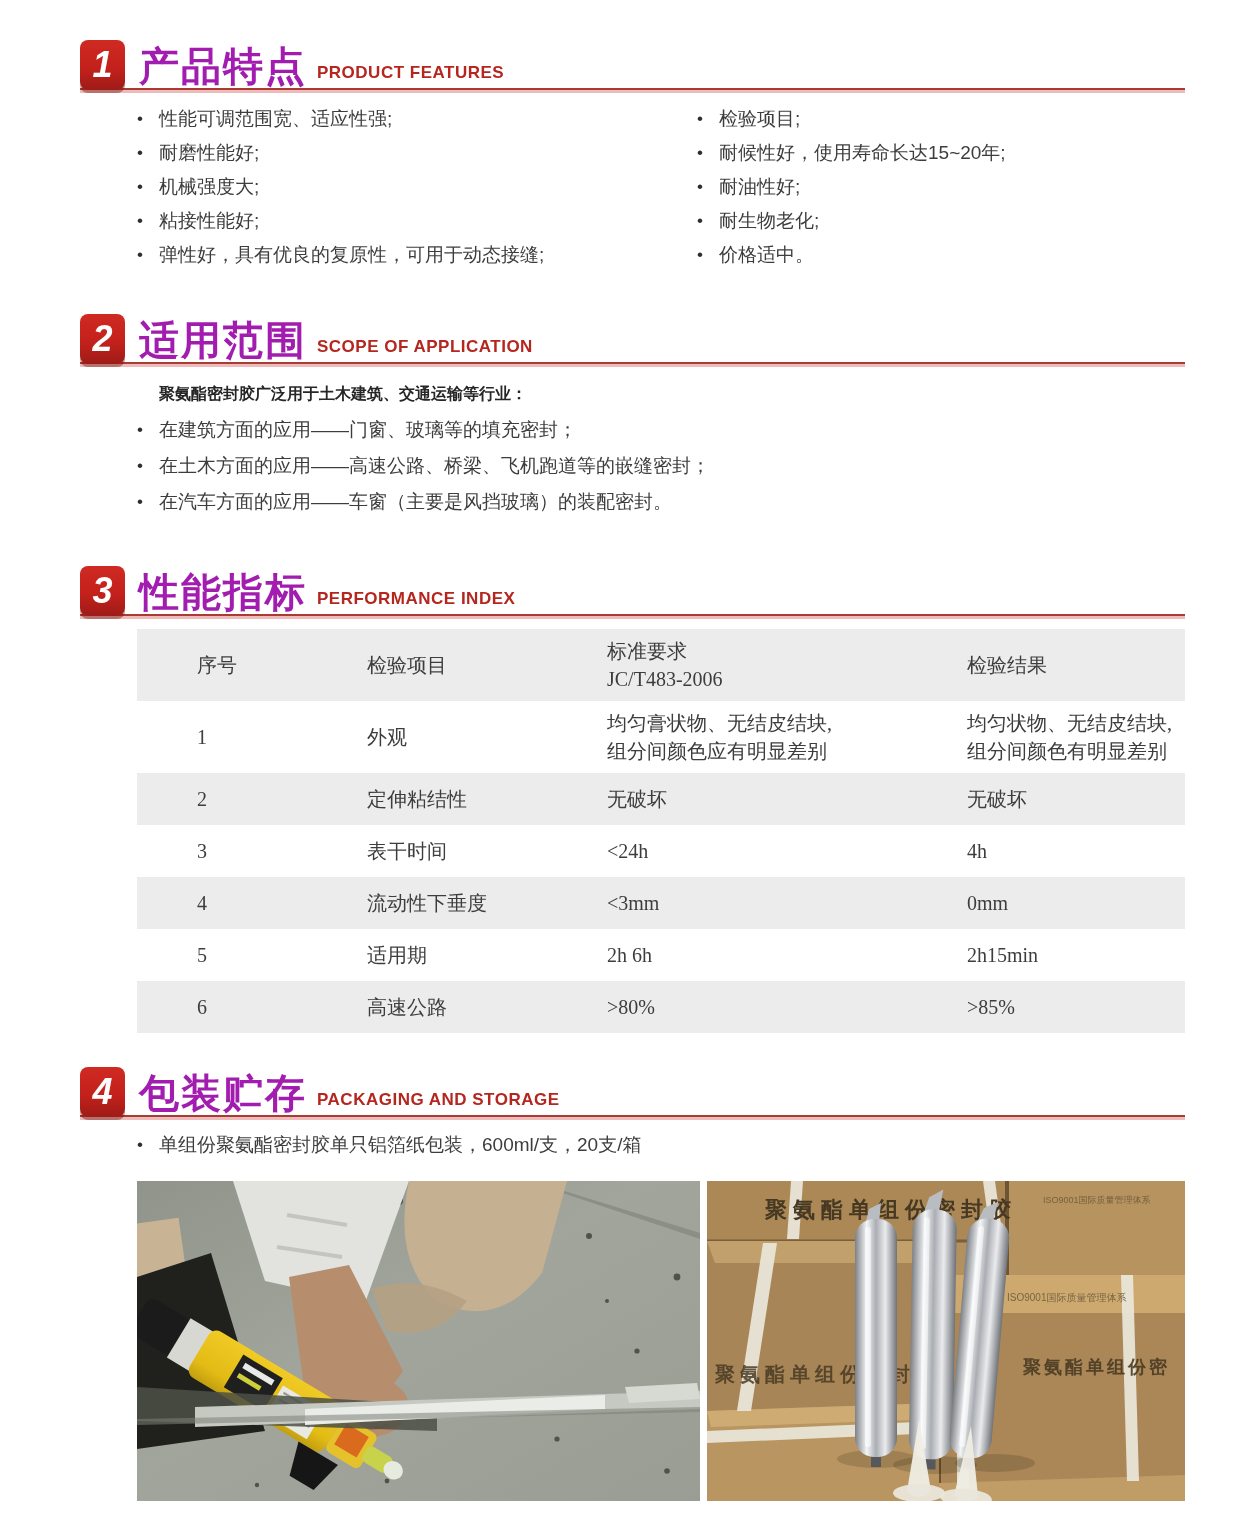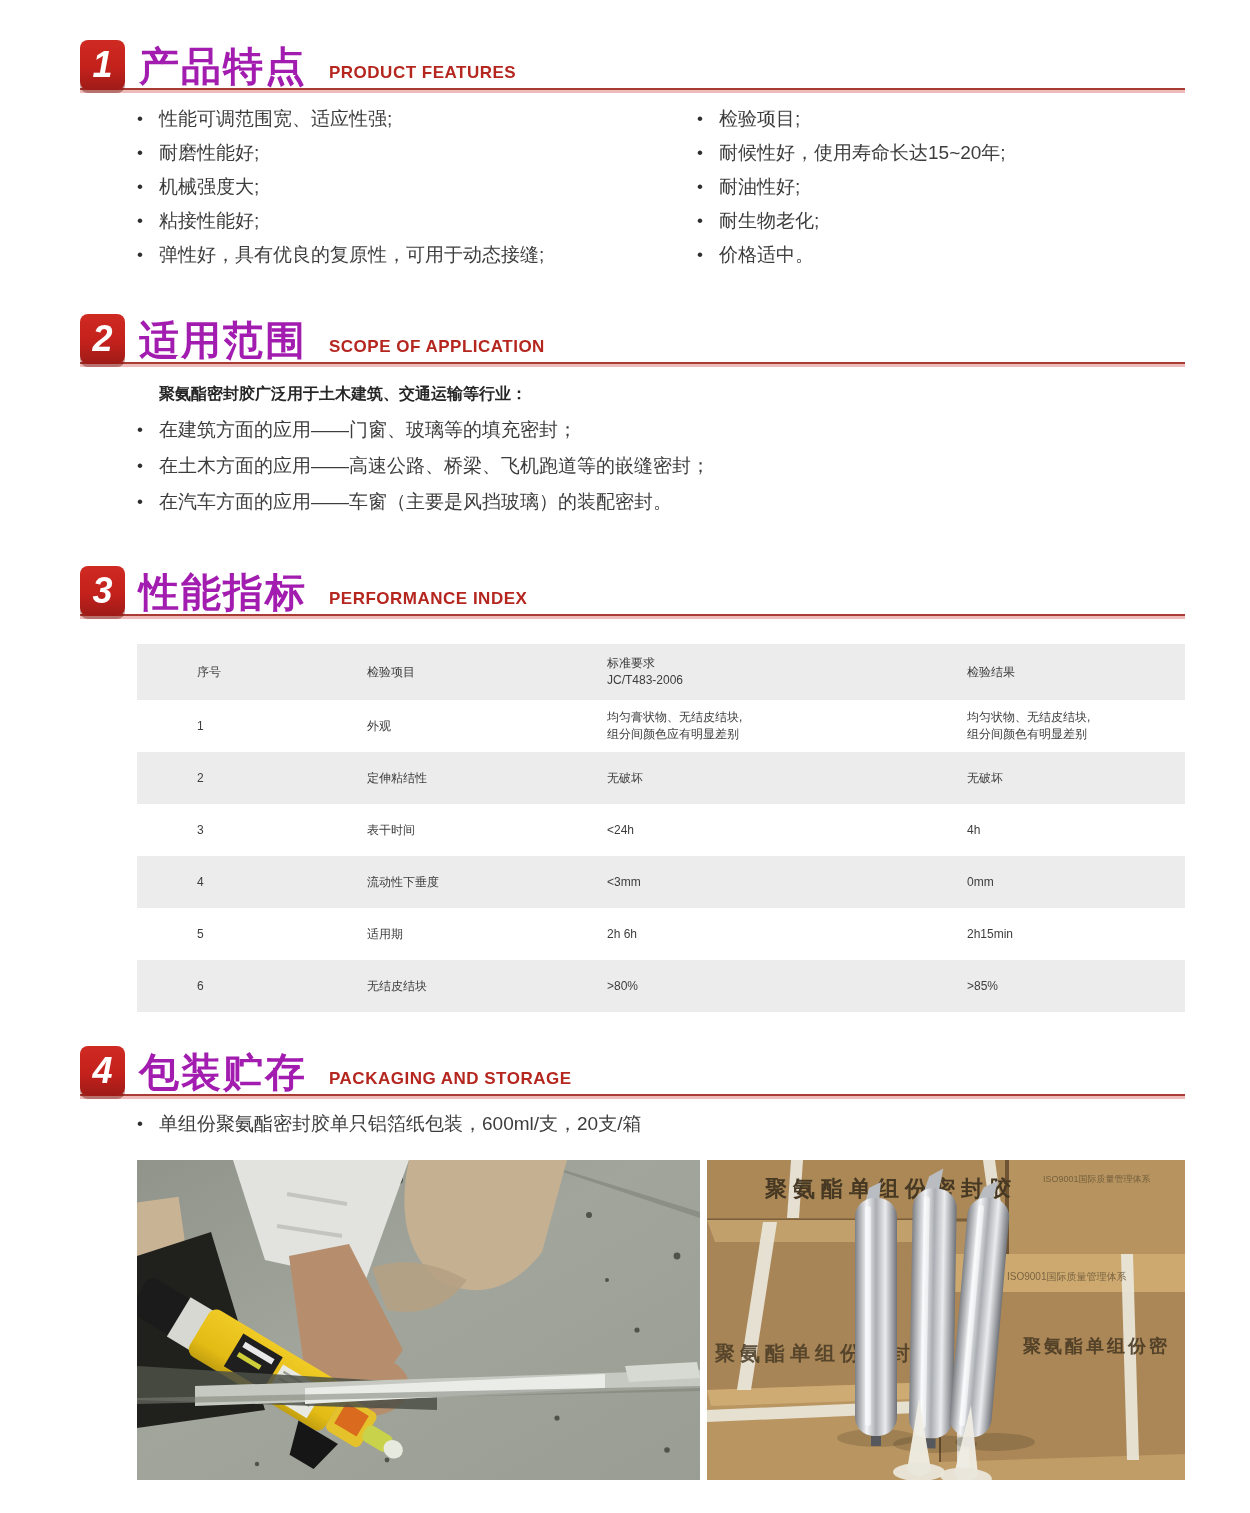--- a/index.html
+++ b/index.html
@@ -25,39 +25,39 @@
     font-size:36px; font-weight:700; font-style:italic;
     margin-bottom:-4px; box-shadow:0 3px 0 rgba(120,20,16,.45);
     flex:0 0 auto;
   }
   .sec-title {
     font-size:40px; font-weight:700; color:#a21caf; line-height:1;
     margin-left:14px; letter-spacing:2px;
   }
   .sec-sub {
     font-size:17px; font-weight:700; color:#b5261f; letter-spacing:.5px;
-    margin-left:22px; padding-bottom:3px;
+    margin-left:10px; padding-bottom:3px;
   }
   .sec-body { margin-left:57px; }
 
   
   .feat-cols { display:flex; margin-top:12px; }
   .col-left { width:560px; }
   .col-right { flex:1; }
   .blist { list-style:none; }
   .blist li { display:flex; line-height:34px; font-size:19px; color:#3d3d3d; }
   .dot { width:22px; color:#2e2e2e; font-size:17px; flex:0 0 auto; }
   .btext { flex:1; }
 
   .scope-intro { font-size:16px; font-weight:700; color:#262626; line-height:36px; margin-top:12px; padding-left:22px; }
   .scope-list li { line-height:36px; }
   .scope-note { font-size:20px; font-weight:700; color:#262626; line-height:36px; padding-left:22px; white-space:pre-line; }
 
   
-  .ptable { margin-top:28px; width:1048px; font-size:12px; }
+  .ptable { margin-top:13px; width:1048px; font-size:20px;font-family:Liberation Serif, serif; }
   .trow { display:grid; grid-template-columns:170px 240px 360px 278px; align-items:center; }
   .trow > div { padding:8px 10px 8px 60px; white-space:pre-line; line-height:1.4; }
   .thead { background:#ececec; min-height:56px; }
   .r1 { min-height:74px; }
   .rg { background:#ececec; min-height:52px; }
   .rw { background:#ffffff; min-height:52px; }
 
   
   .pack-line { margin-top:12px; }
   .pack-line li { line-height:32px; }
@@ -196,21 +196,21 @@
         <div>0mm</div>
       </div>
       <div class="trow rw">
         <div>5</div>
         <div>适用期</div>
         <div>2h 6h</div>
         <div>2h15min</div>
       </div>
       <div class="trow rg">
         <div>6</div>
-        <div>无结皮结块</div>
+        <div>高速公路</div>
         <div>&gt;80%</div>
         <div>&gt;85%</div>
       </div>
     </div>
   </div>
 
   <div class="sec-head" style="margin-top:34px;">
     <div class="badge">
       <span>4</span>
     </div>

